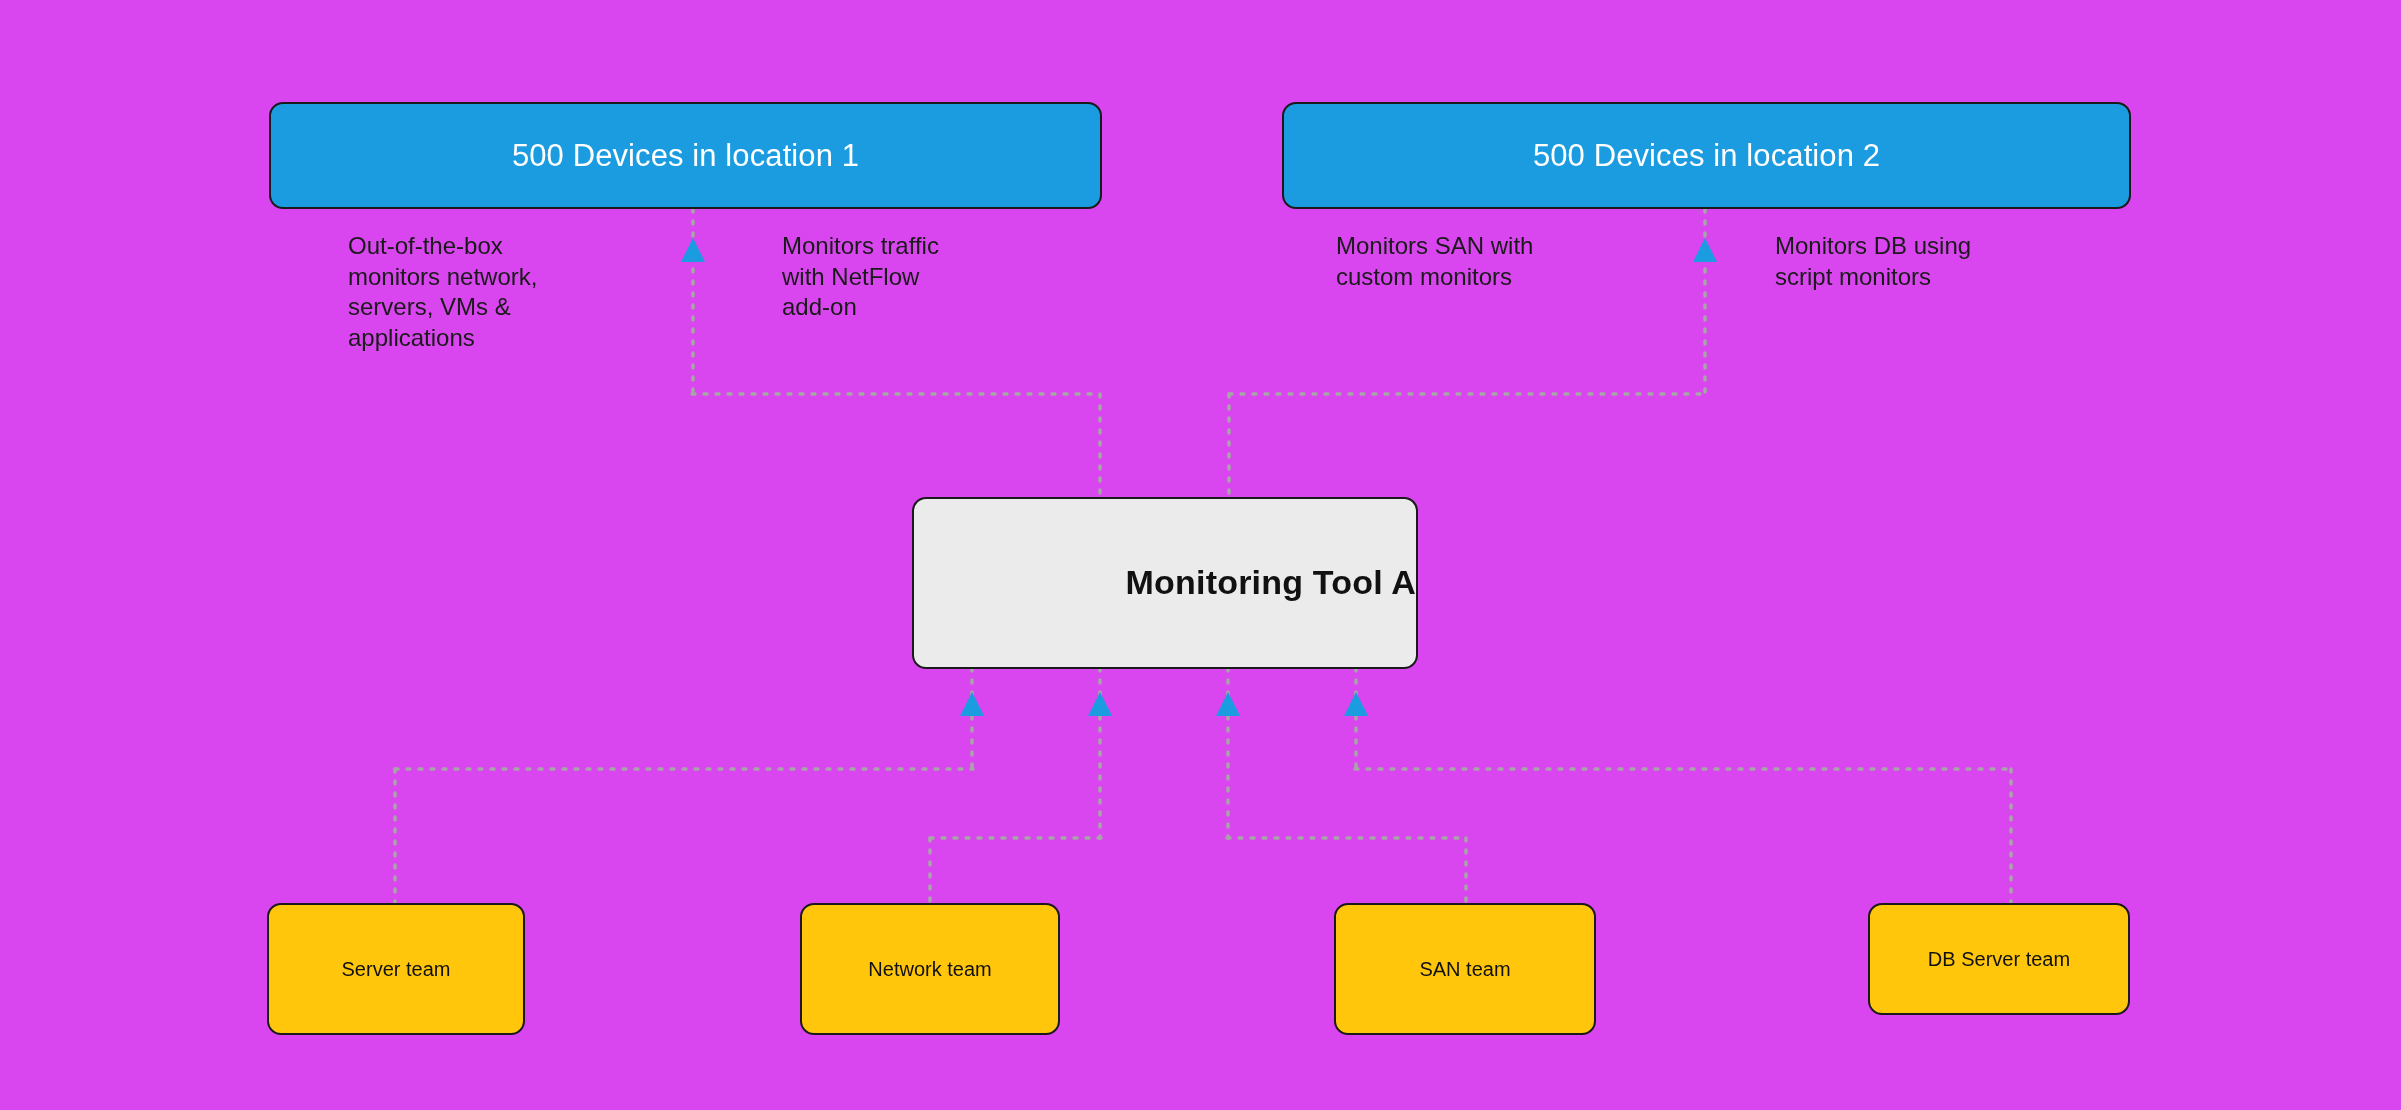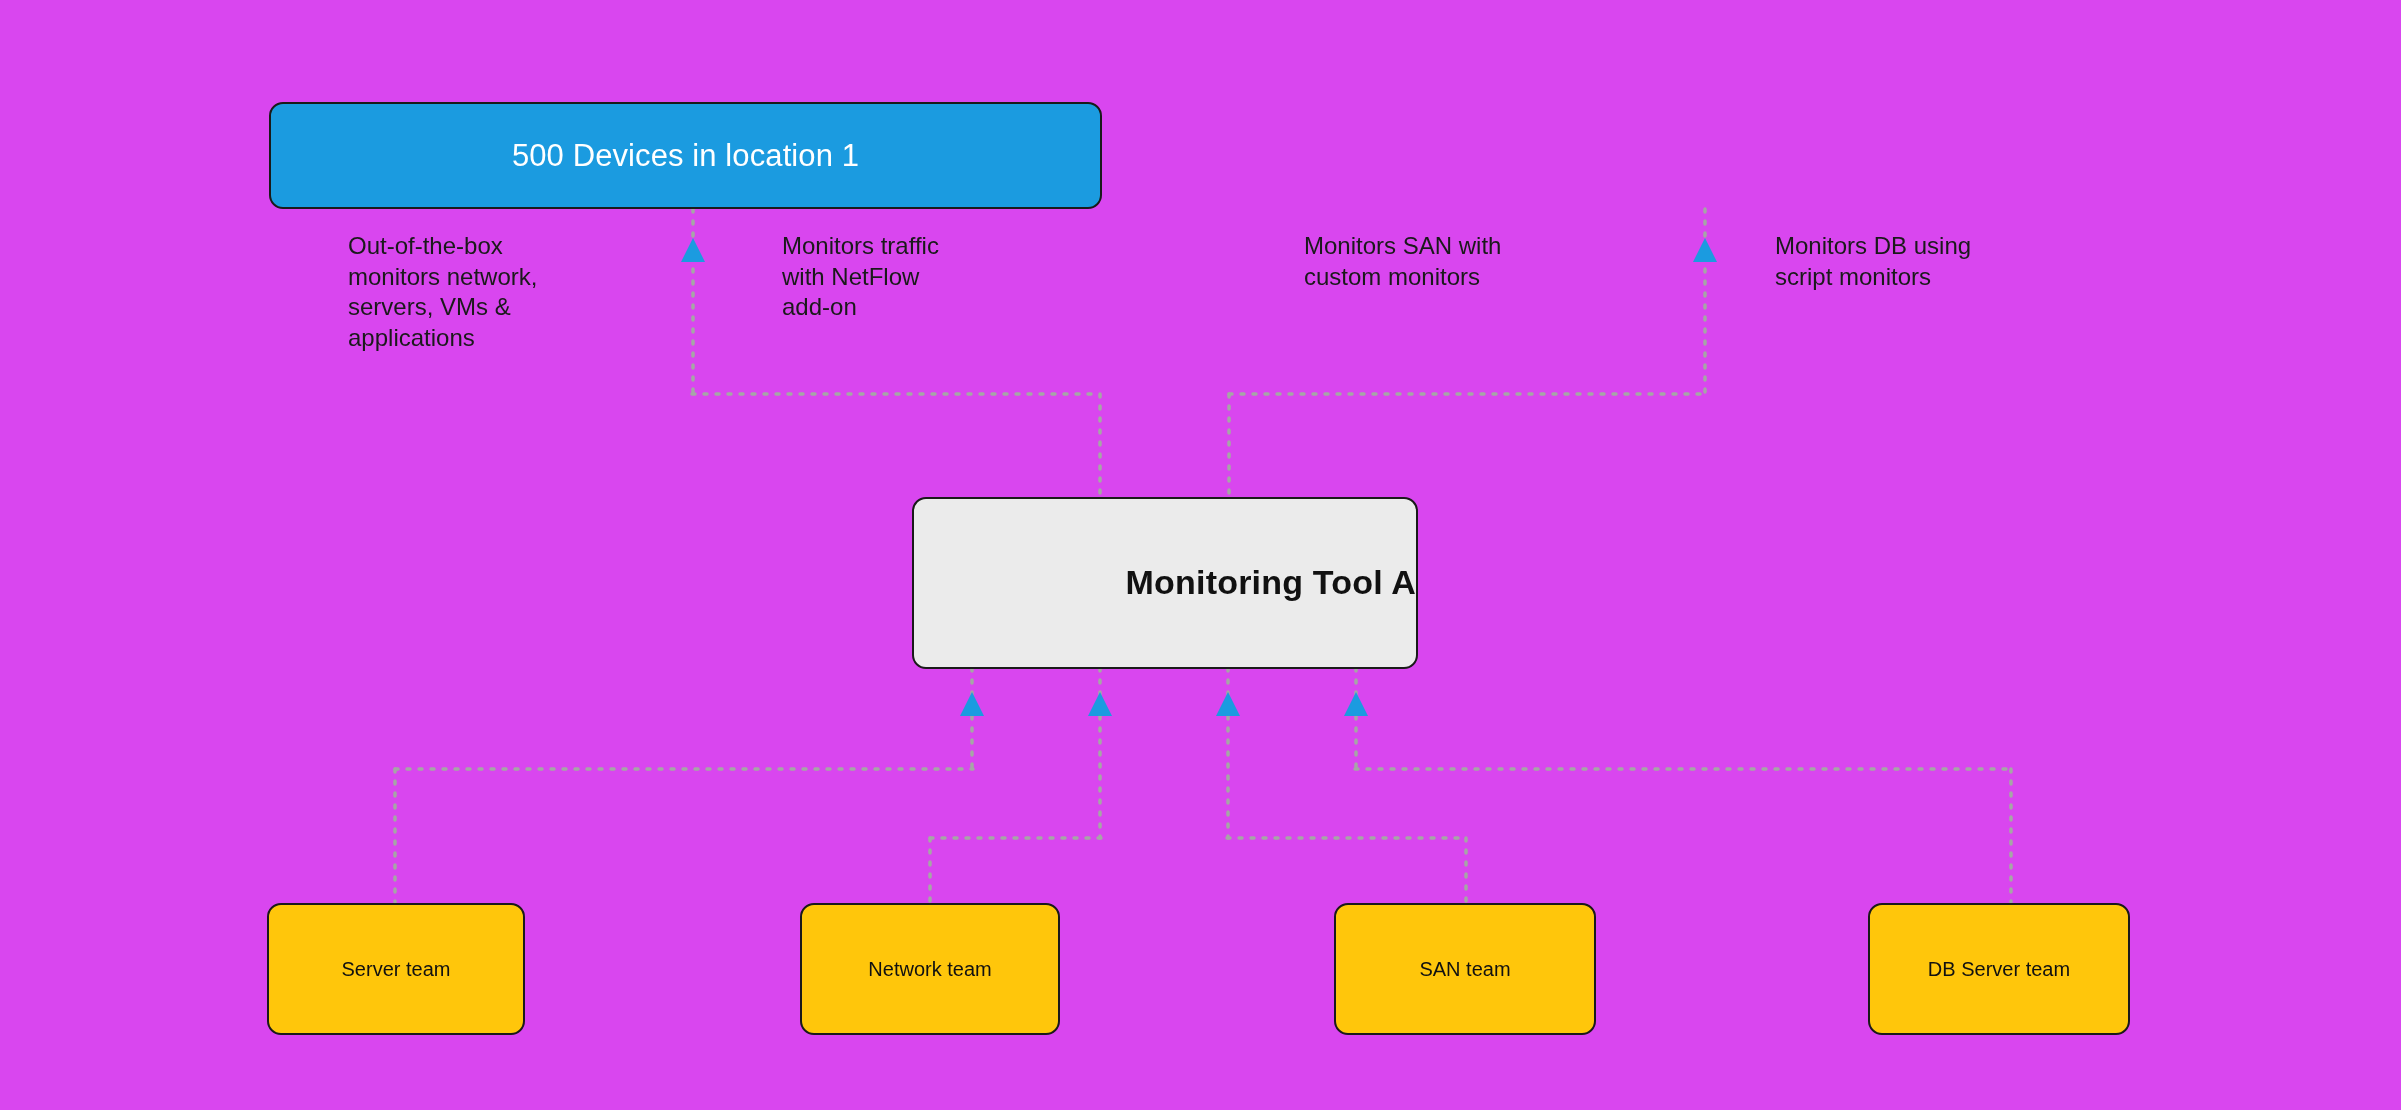--- a/index.html
+++ b/index.html
@@ -114,31 +114,34 @@
       <path d="M1355,769 L2011,769" fill="none" stroke="#a6a6a6" stroke-width="3.5" stroke-dasharray="3 9" stroke-linecap="round"></path>
       <path d="M2011,769 L2011,902" fill="none" stroke="#a6a6a6" stroke-width="3.5" stroke-dasharray="3 9" stroke-linecap="round"></path>
       <polygon points="1356,692 1344,716 1368,716" fill="#1b9be0"></polygon>
     </g>
   </svg>
 
   <div class="node-box node-source" style="left:269px; top:102px; width:833px; height:107px;">
     <span>500 Devices in location 1</span>
   </div>
 
+  <div class="node-box node-source" style="left:1282px; top:102px; width:849px; height:107px;">
+    <span>500 Devices in location 2</span>
+  </div>
 
   <div class="edge-label" style="left:348px; top:231px; width:290px;">Out-of-the-box
 monitors network,
 servers, VMs &amp;
 applications</div>
 
   <div class="edge-label" style="left:782px; top:231px; width:290px;">Monitors traffic
 with NetFlow
 add-on</div>
 
-  <div class="edge-label" style="left:1304px; top:231px; width:300px;">Monitors SAN with
+  <div class="edge-label" style="left:1336px; top:231px; width:300px;">Monitors SAN with
 custom monitors</div>
 
   <div class="edge-label" style="left:1775px; top:231px; width:300px;">Monitors DB using
 script monitors</div>
 
   <div class="node-box node-tool" style="left:912px; top:497px; width:506px; height:172px;">
     <span>Monitoring Tool A</span>
   </div>
 
   <div class="node-box node-team" style="left:267px; top:903px; width:258px; height:132px;">
@@ -147,18 +150,18 @@
 
   <div class="node-box node-team" style="left:800px; top:903px; width:260px; height:132px;">
     <span>Network
 team</span>
   </div>
 
   <div class="node-box node-team" style="left:1334px; top:903px; width:262px; height:132px;">
     <span>SAN team</span>
   </div>
 
-  <div class="node-box node-team" style="left:1868px; top:903px; width:262px; height:132px;">
+  <div class="node-box node-team" style="left:1868px; top:903px; width:262px; height:112px;">
     <span>DB Server
 team</span>
   </div>
 
 </div>
 
 </body></html>

